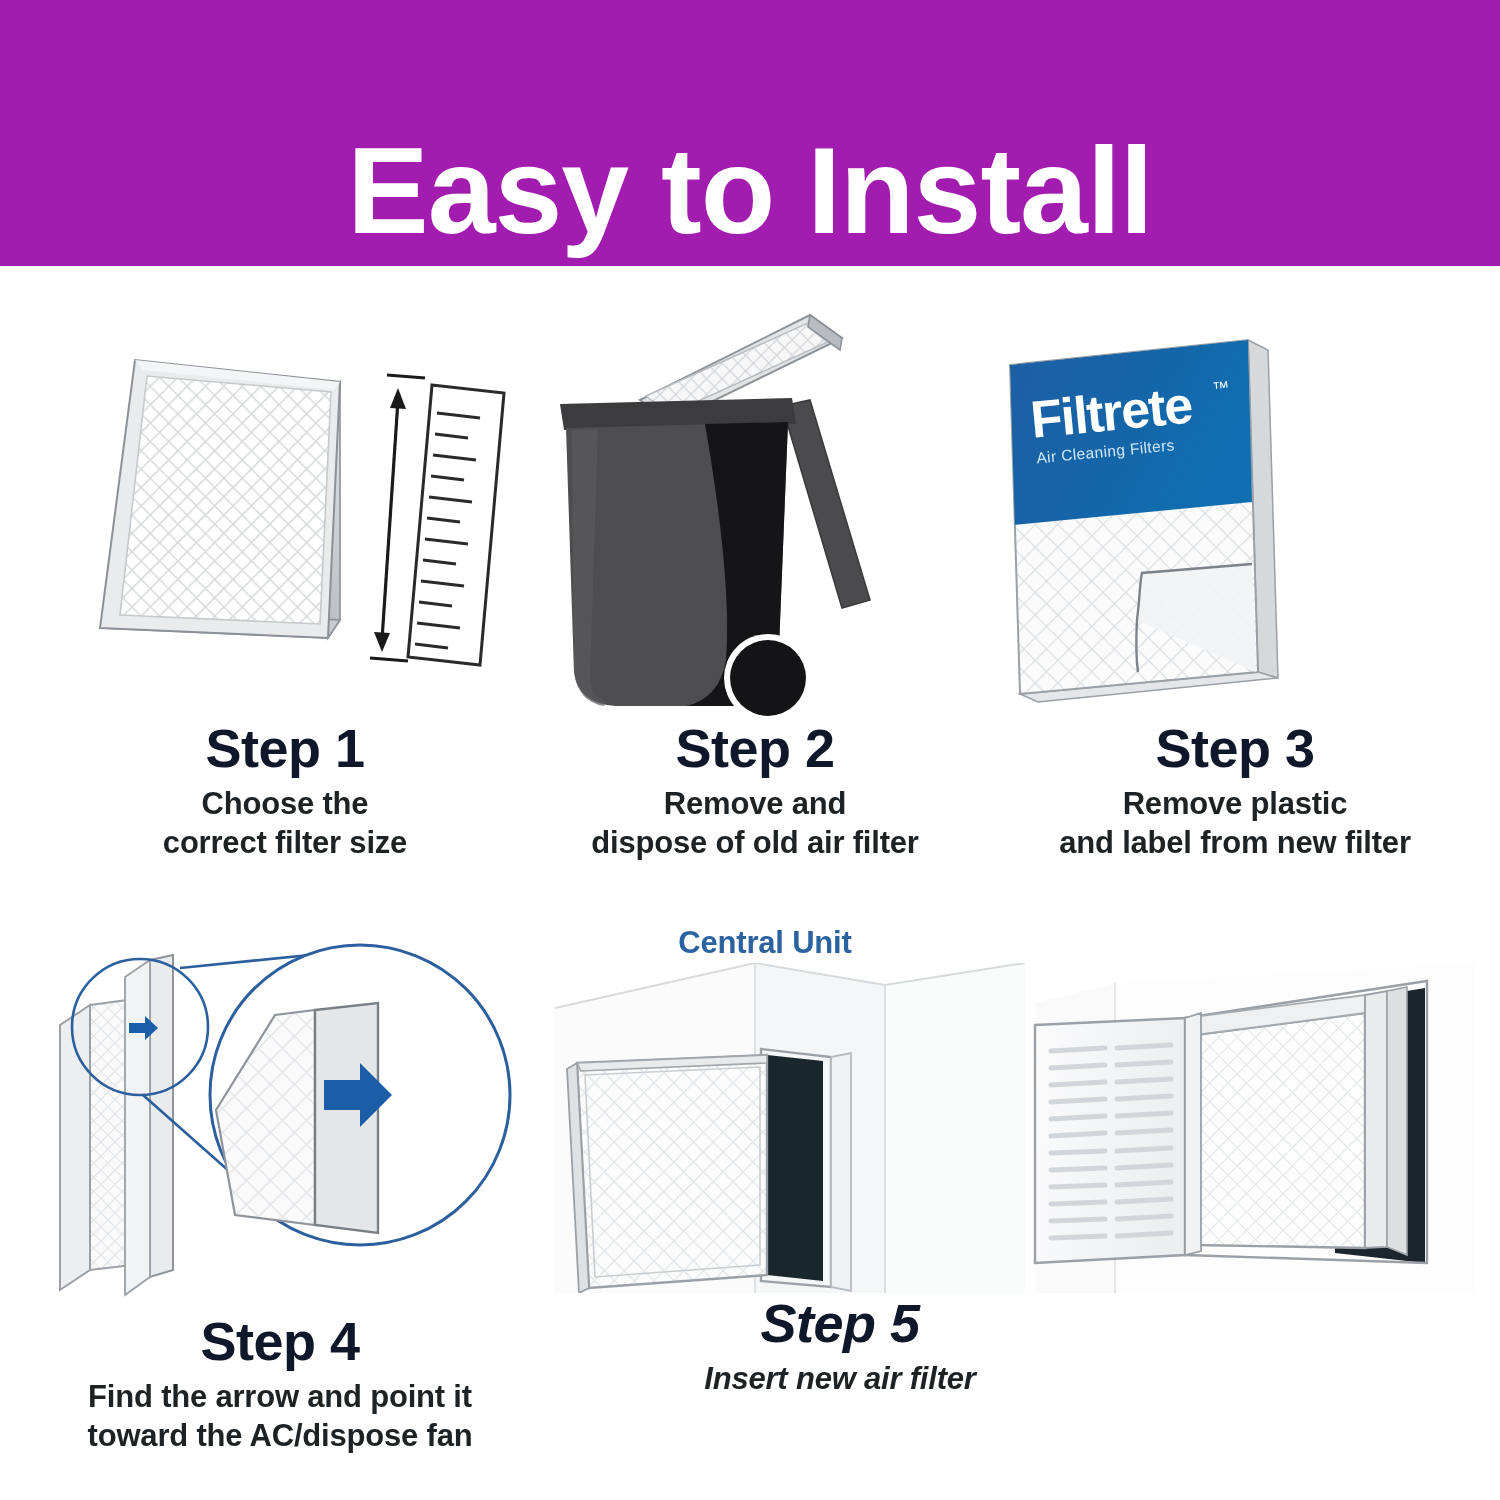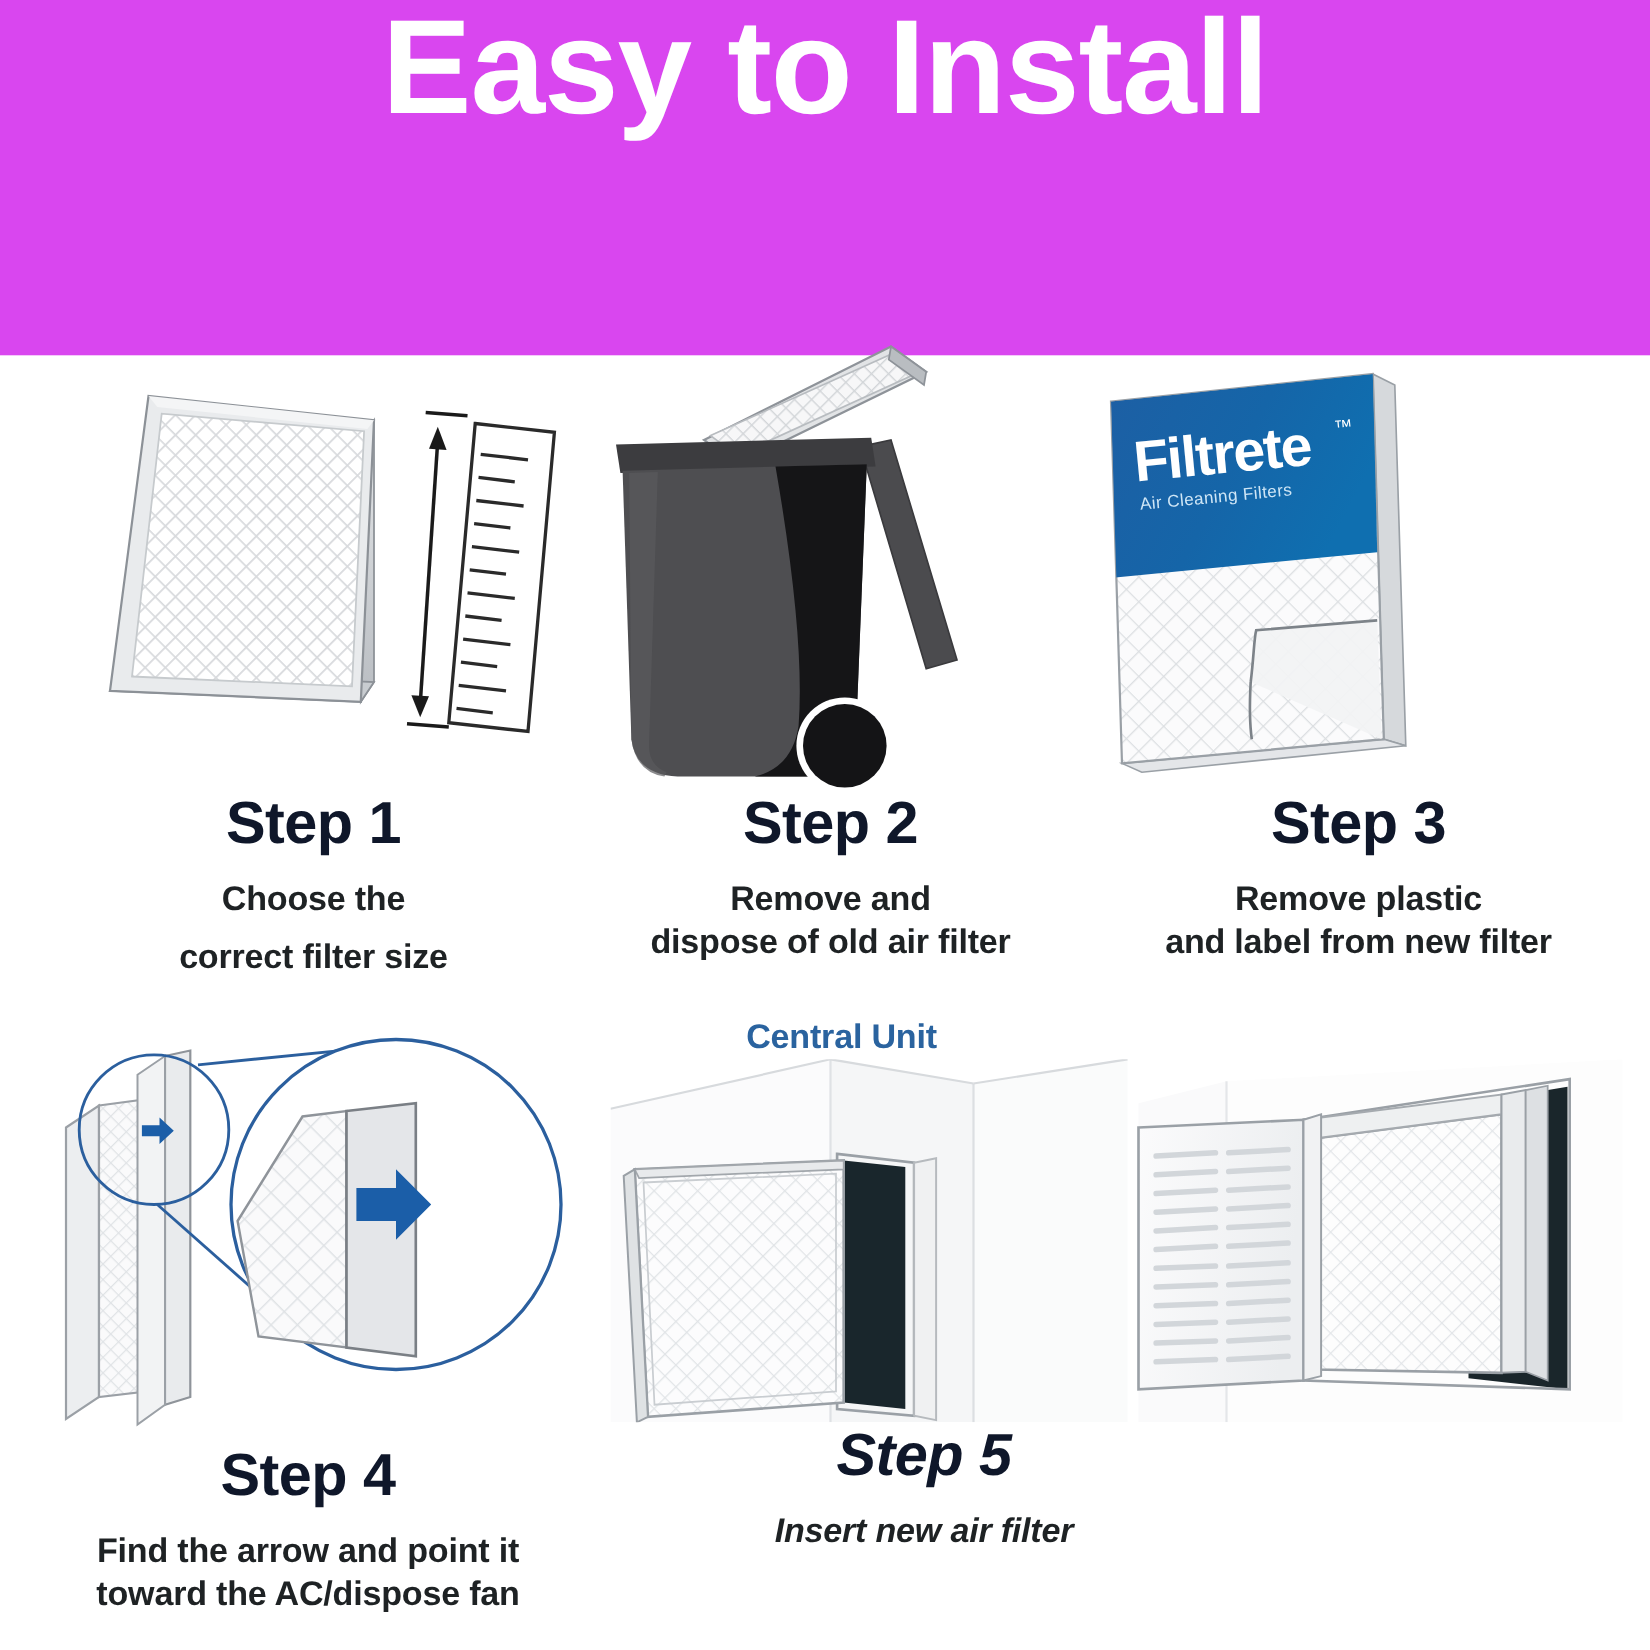--- a/index.html
+++ b/index.html
@@ -6,23 +6,23 @@
   html, body {
     width: 1500px; height: 1500px;
     background: #ffffff;
     font-family: "Liberation Sans", sans-serif;
     overflow: hidden;
   }
   #page { position: relative; width: 1500px; height: 1500px; background: #fff; }
 
   
   #banner {
-    position: absolute; left: 0; top: 0; width: 1500px; height: 323px;
-    background: #d946ef;
-    display: flex; align-items: flex-start; justify-content: center;
+    position: absolute; left: 0; top: 0; width: 1500px; height: 266px;
+    background: #a21caf;
+    display: flex; align-items: flex-end; justify-content: center;
   }
   #banner-title {
     color: #ffffff;
     font-size: 122px;
     font-weight: bold;
     letter-spacing: -1px;
     line-height: 1;
     padding-bottom: 14px;
   }
 
@@ -35,21 +35,21 @@
     font-size: 54px;
     font-weight: bold;
     line-height: 1.05;
     letter-spacing: -0.5px;
   }
   .step-sub {
     color: #1e2224;
     font-size: 31px;
     font-weight: bold;
     line-height: 1.27;
-    margin-top: 20px;
+    margin-top: 7px;
     letter-spacing: -0.2px;
   }
   .unit-label {
     color: #2a639f;
     font-size: 31px;
     font-weight: bold;
     text-align: center;
     letter-spacing: -0.2px;
   }
 
@@ -121,21 +121,21 @@
           <line x1="379" y1="272" x2="412" y2="276"></line>
           <line x1="377" y1="293" x2="420" y2="298"></line>
           <line x1="375" y1="314" x2="408" y2="318"></line>
         </g>
       </g>
     </svg>
 
     <div class="caption" style="top: 390px;">
       <div class="step-heading">Step 1</div>
       <div class="step-sub">Choose the</div>
-      <div class="step-sub" style="margin-top:14px">correct filter size</div>
+      <div class="step-sub" style="margin-top:0">correct filter size</div>
     </div>
   </div>
 
   <div class="cell" id="cell2">
     <svg class="art" width="470" height="420" viewBox="0 0 470 420">
       <defs>
         <pattern id="mesh2" width="11" height="11" patternUnits="userSpaceOnUse" patternTransform="rotate(45)">
           <rect width="11" height="11" fill="#f7f7f8"></rect>
           <path d="M0 0 L0 11 M0 0 L11 0" stroke="#d3d6d9" stroke-width="2.6"></path>
         </pattern>

